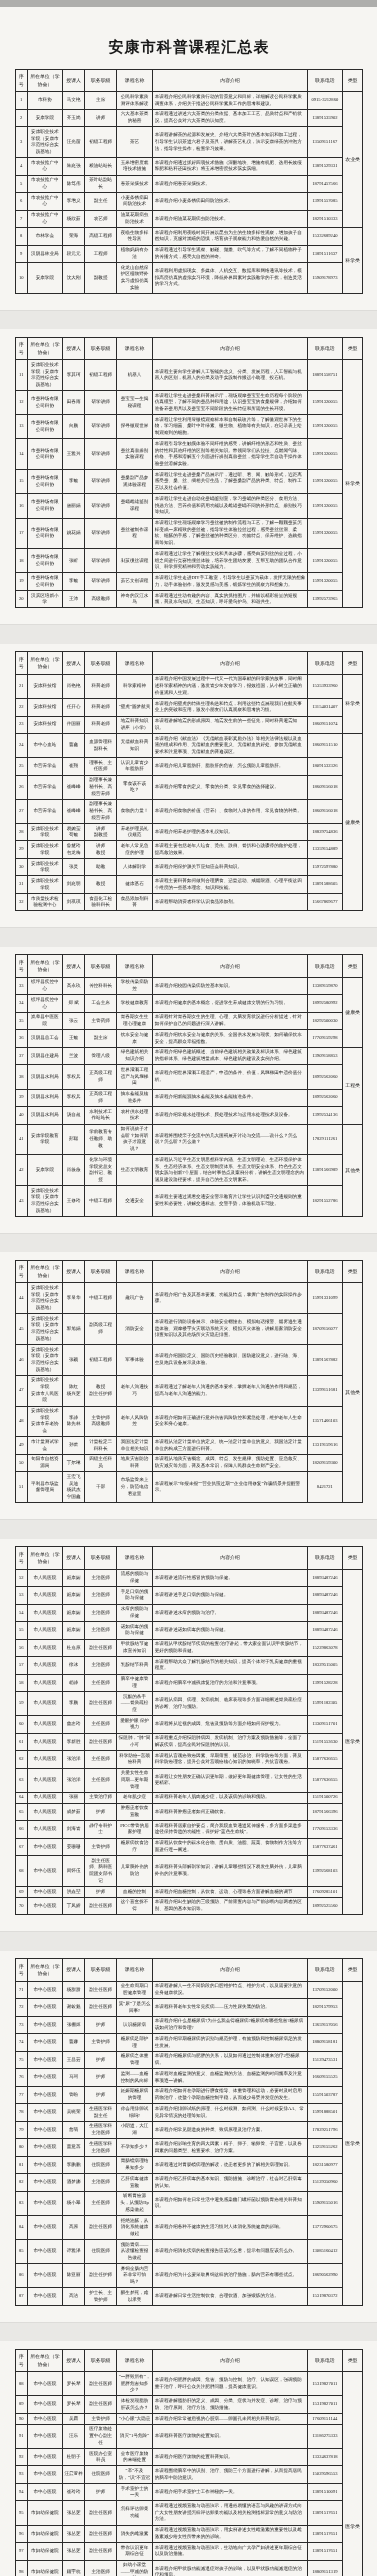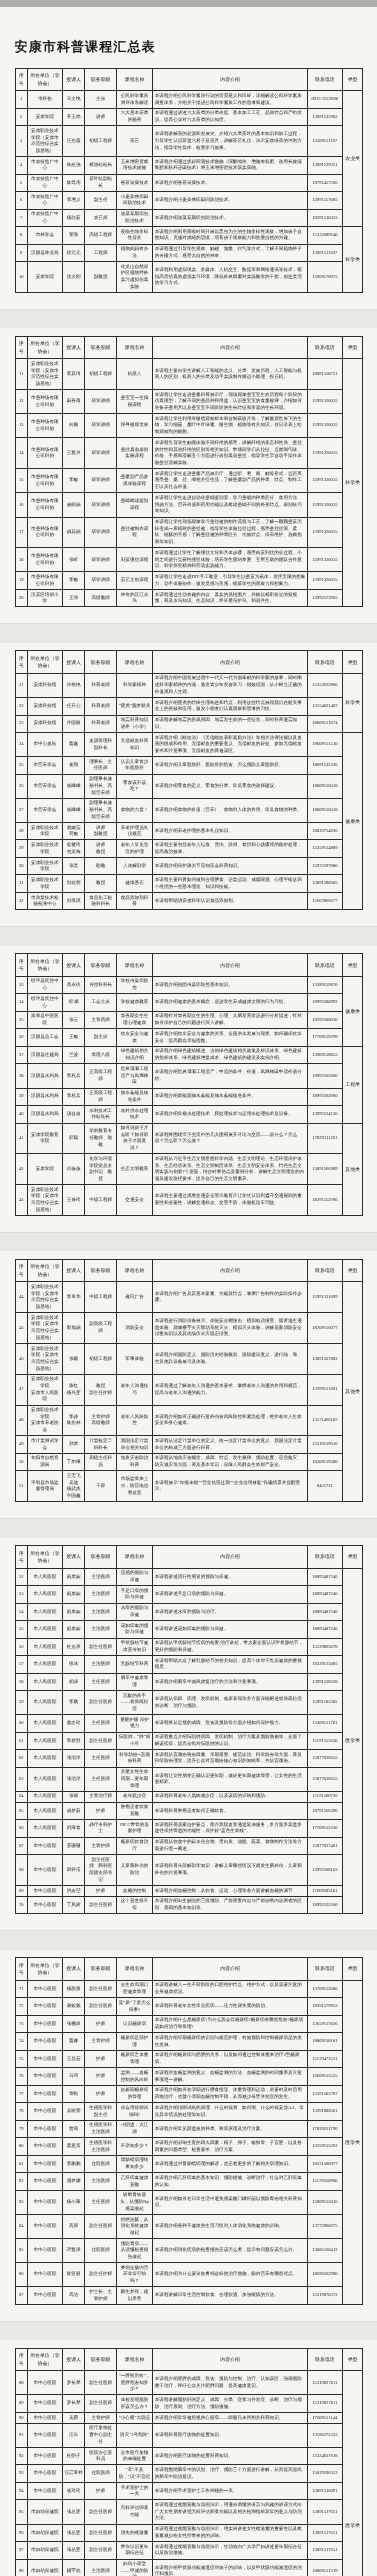--- a/index.html
+++ b/index.html
@@ -12,21 +12,21 @@
   .pages{padding:0;}
   .page{
     background:#f6f5f2;
     padding:7.6px 14.6px 16px 14.6px;
     margin:0 0 18.3px 0;
     box-sizing:border-box;
     border-bottom:0.5px solid #dddcd9;
   }
   .page:first-child{padding-top:21.6px;}
   .doc-title{
-    font-size:13px;font-weight:bold;
+    text-align:center;font-size:15px;font-weight:bold;
     letter-spacing:1.1px;margin:9.7px 0 12px 0;
   }
   table.t{
     width:100%;border-collapse:collapse;table-layout:fixed;
     font-size:4.6px;line-height:1.45;
   }
   table.t th,table.t td{
     border:0.5px solid #2b2b2b;
     padding:1.6px 1.6px;
     text-align:center;vertical-align:middle;

